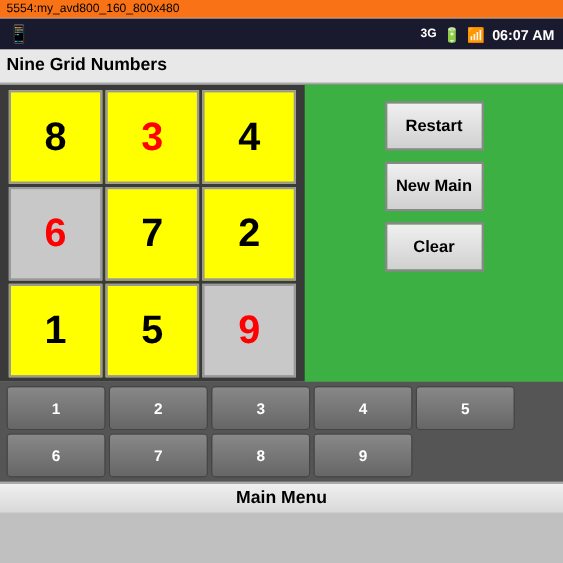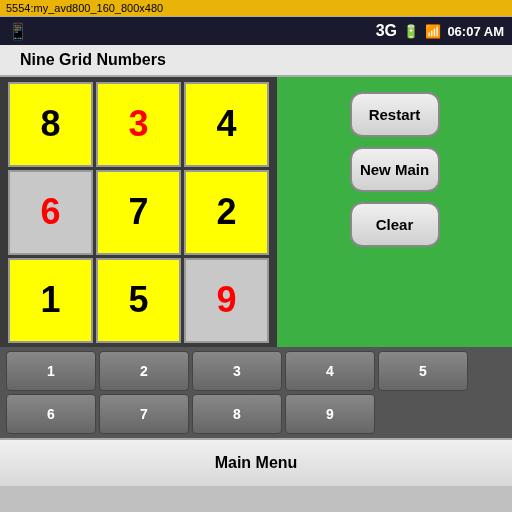--- a/index.html
+++ b/index.html
@@ -6,21 +6,21 @@
     body {
       width: 512px;
       height: 512px;
       background: #c0c0c0;
       font-family: Arial, sans-serif;
       overflow: hidden;
     }
 
     
     #title-bar {
-      background: #eab308;
+      background: #f97316;
       padding: 2px 6px;
       font-size: 11px;
       color: #000;
       border-bottom: 1px solid #aaa;
     }
 
     
     #status-bar {
       background: #1a1a2e;
       height: 28px;
@@ -36,28 +36,28 @@
       display: flex;
       align-items: center;
       gap: 4px;
     }
     #status-right {
       display: flex;
       align-items: center;
       gap: 6px;
     }
     .status-icon {
-      font-size: 16px;
+      font-size: 11px;
       color: white;
     }
 
     
     #app-header {
       background: #e8e8e8;
-      padding: 6px 20px;
+      padding: 6px 6px;
       border-bottom: 2px solid #aaa;
     }
     #app-title {
       font-size: 16px;
       font-weight: bold;
       color: #000;
     }
 
     
     #main-content {
@@ -107,21 +107,21 @@
       justify-content: flex-start;
       padding: 15px 10px;
       gap: 10px;
     }
 
     .action-button {
       width: 90px;
       padding: 12px 6px;
       background: linear-gradient(to bottom, #f0f0f0, #d0d0d0);
       border: 2px solid #888;
-      border-radius: 12px;
+      border-radius: 0;
       font-size: 15px;
       font-weight: bold;
       text-align: center;
       cursor: pointer;
       color: #000;
     }
 
     
     #numpad-area {
       background: #555;
@@ -147,21 +147,21 @@
       font-weight: bold;
       cursor: pointer;
       display: flex;
       align-items: center;
       justify-content: center;
     }
 
     
     #main-menu-bar {
       background: linear-gradient(to bottom, #f0f0f0, #d8d8d8);
-      height: 48px;
+      height: 28px;
       display: flex;
       align-items: center;
       justify-content: center;
       border-top: 2px solid #aaa;
       cursor: pointer;
     }
     #main-menu-label {
       font-size: 16px;
       font-weight: bold;
       color: #000;

